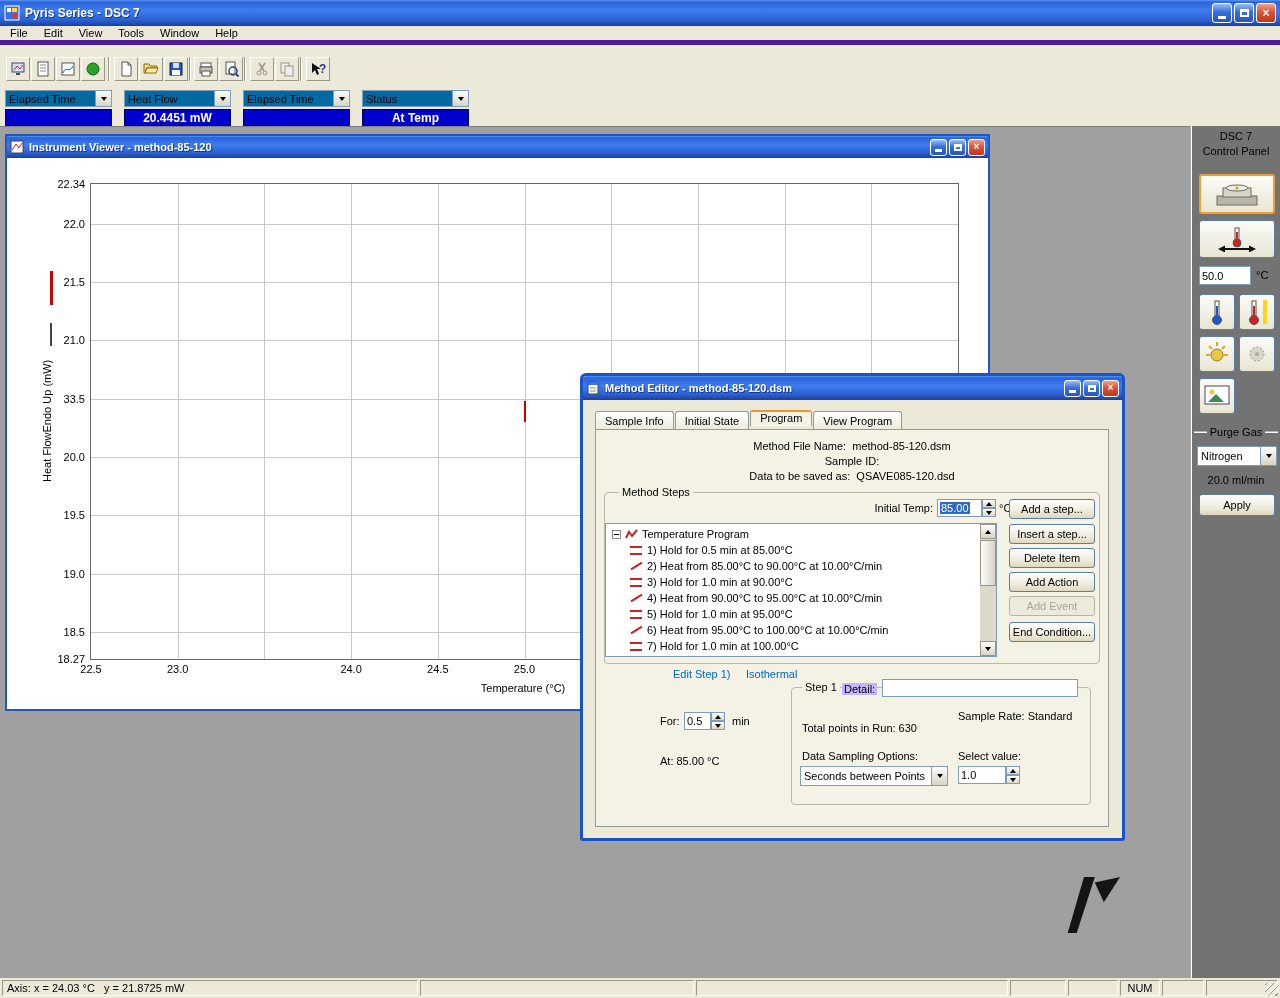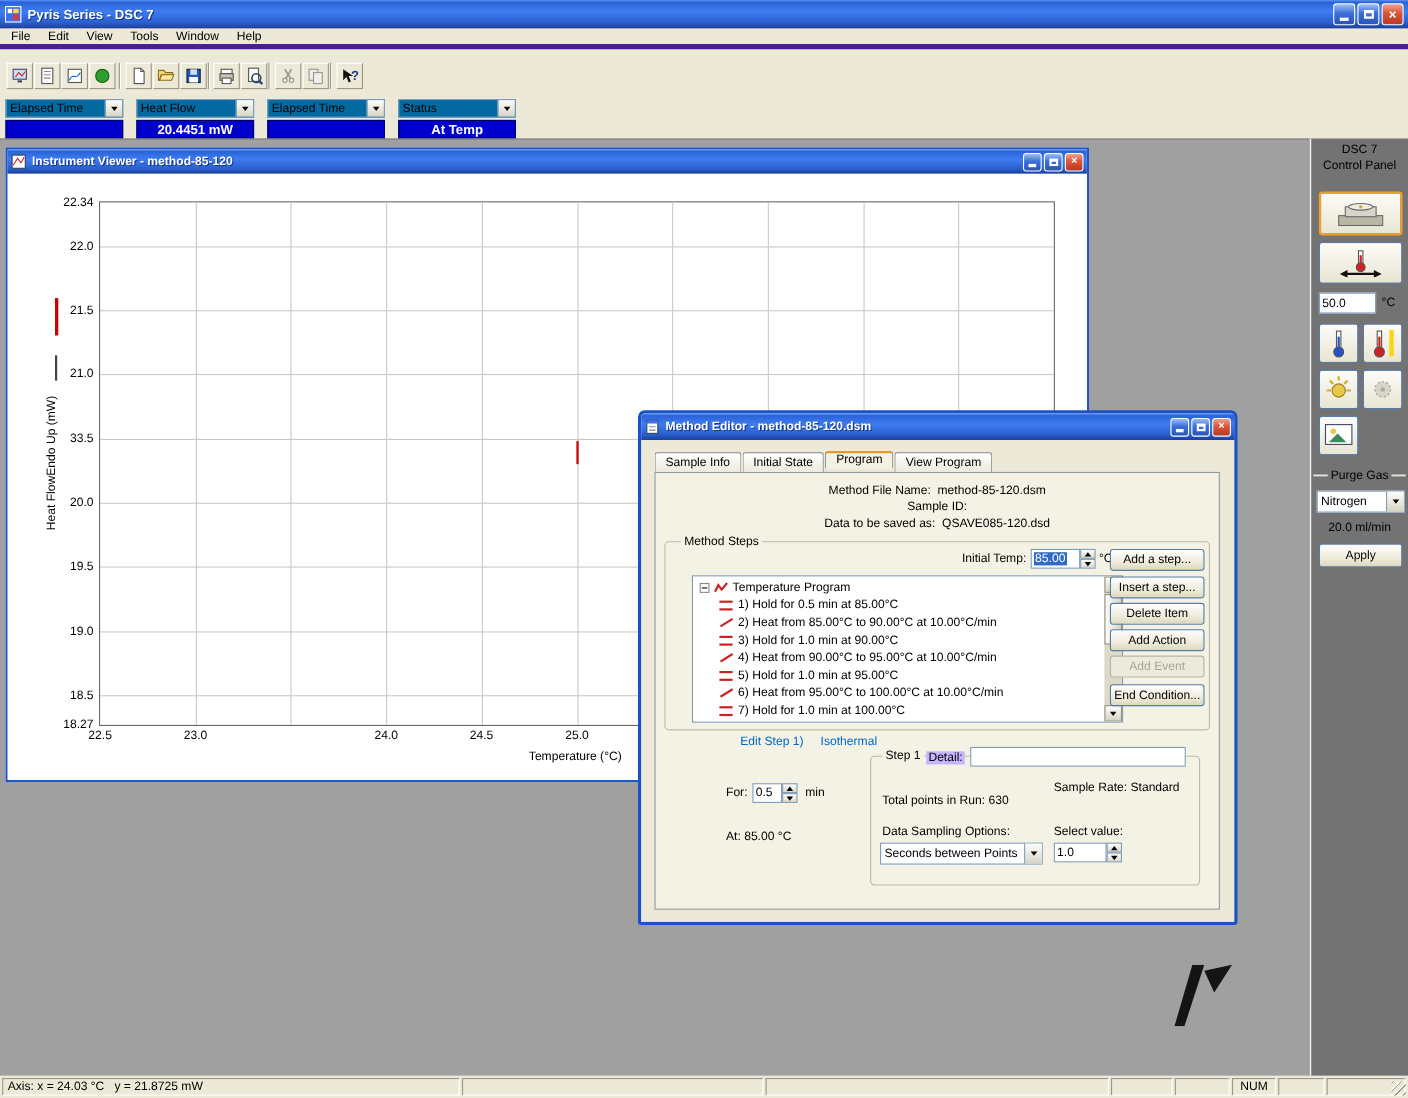--- a/index.html
+++ b/index.html
@@ -81,21 +81,21 @@
   .sel-text{background:#316ac5;color:#fff;padding:0 1px;}
   .input{position:absolute;border:1px solid #7f9db9;font:11px "Liberation Sans",sans-serif;padding:1px 2px;
     box-sizing:border-box;background:#fff;}
   .spinner{position:absolute;width:14px;display:flex;flex-direction:column;box-sizing:border-box;}
   .spin-btn{flex:1;border:1px solid #7f9db9;background:linear-gradient(#fefefe,#dcd8c8);display:flex;
     align-items:center;justify-content:center;box-sizing:border-box;}
   .btn{position:absolute;border:1px solid #5a7da8;border-radius:3px;font-size:11px;box-sizing:border-box;
     background:linear-gradient(#fefefe,#efecdc 60%,#ddd8bd);display:flex;align-items:center;justify-content:center;}
   .btn.disabled{color:#a9a595;border-color:#b8b4a0;background:#eceadb;}
   .link-blue{color:#0066cc;}
-  .tree{position:absolute;left:24px;top:30px;width:392px;height:134px;background:#fff;border:1px solid #7f9db9;
+  .tree{position:absolute;left:0;top:30px;width:392px;height:134px;background:#fff;border:1px solid #7f9db9;
     box-sizing:border-box;overflow:hidden;}
   .tree-row{position:absolute;left:2px;height:16px;display:flex;align-items:center;white-space:nowrap;}
   .tree-row .gap{width:4px;}
   .expander{width:9px;height:9px;border:1px solid #888;background:#fff;display:flex;align-items:center;
     justify-content:center;margin-right:4px;box-sizing:border-box;}
   .expander .minus{width:5px;height:1px;background:#000;}
   .icon-hold{width:12px;height:9px;border-top:2px solid #cc2222;border-bottom:2px solid #cc2222;box-sizing:border-box;margin-right:5px;}
   .icon-heat{width:13px;height:11px;position:relative;margin-right:4px;}
   .icon-heat::after{content:'';position:absolute;left:0;top:4px;width:13px;height:2px;background:#cc2222;transform:rotate(-32deg);}
   .tree-scroll{position:absolute;right:0;top:0;width:16px;height:132px;background:#dcd9c8;}

